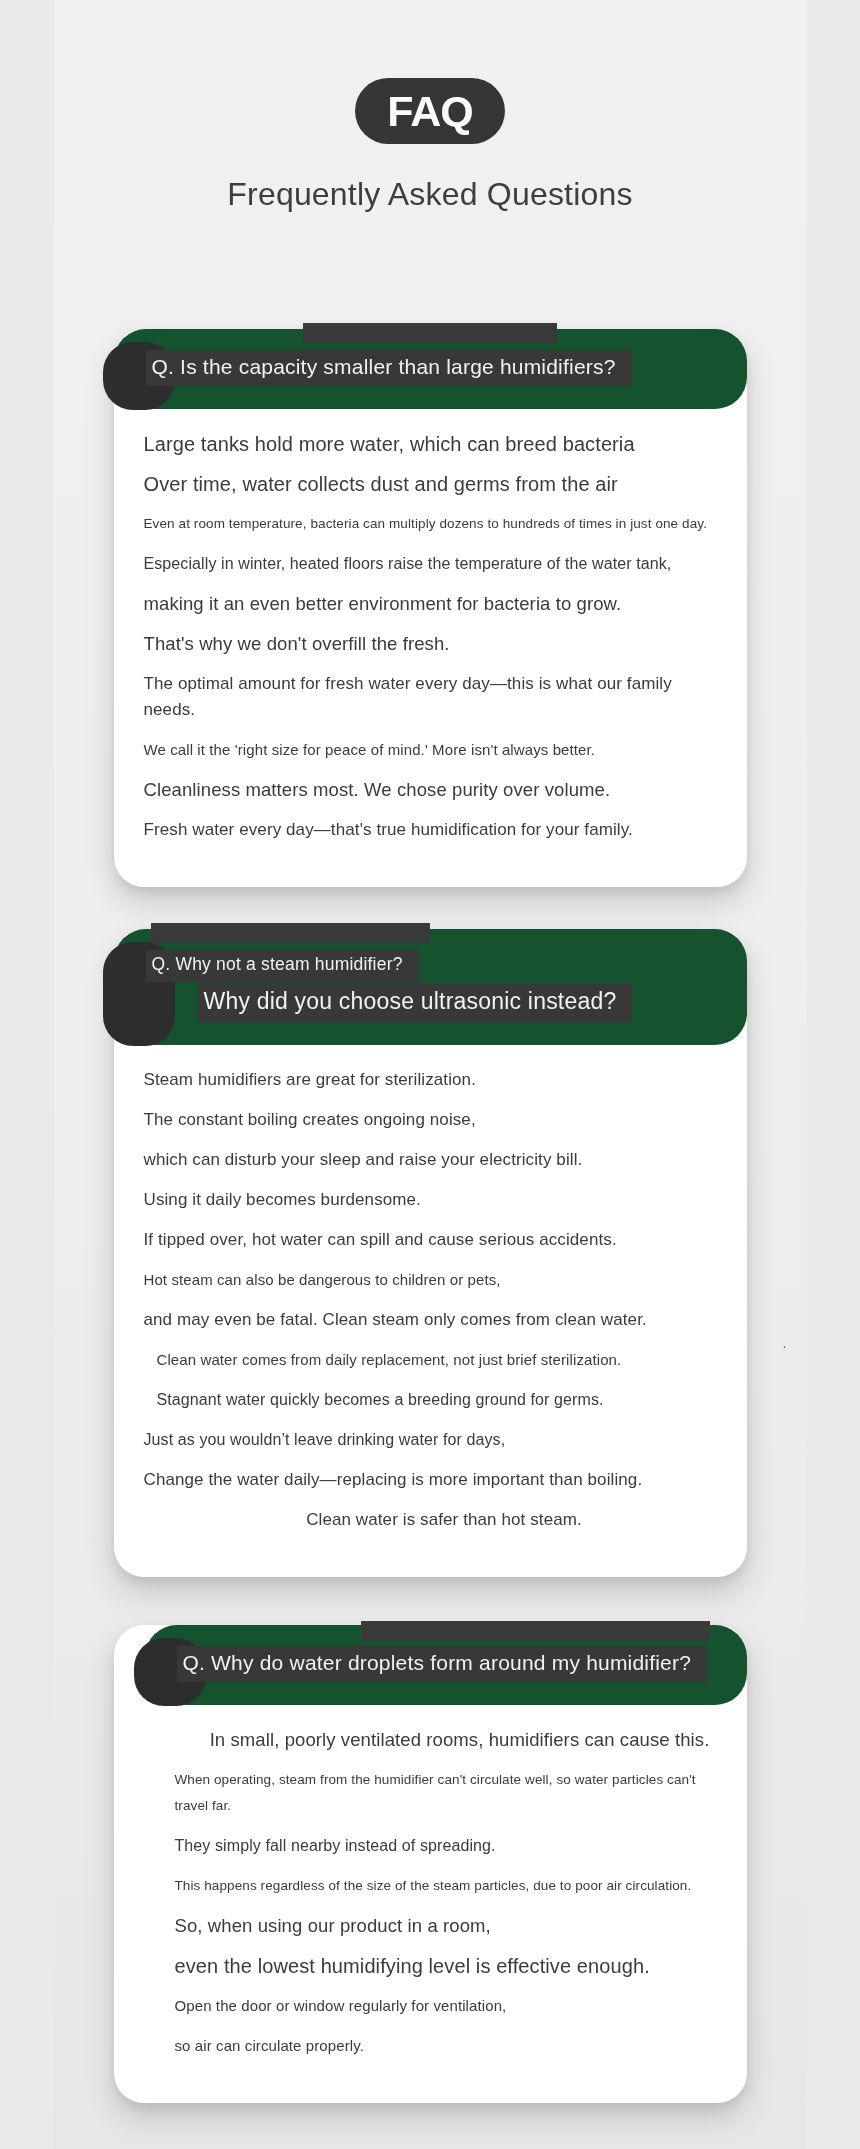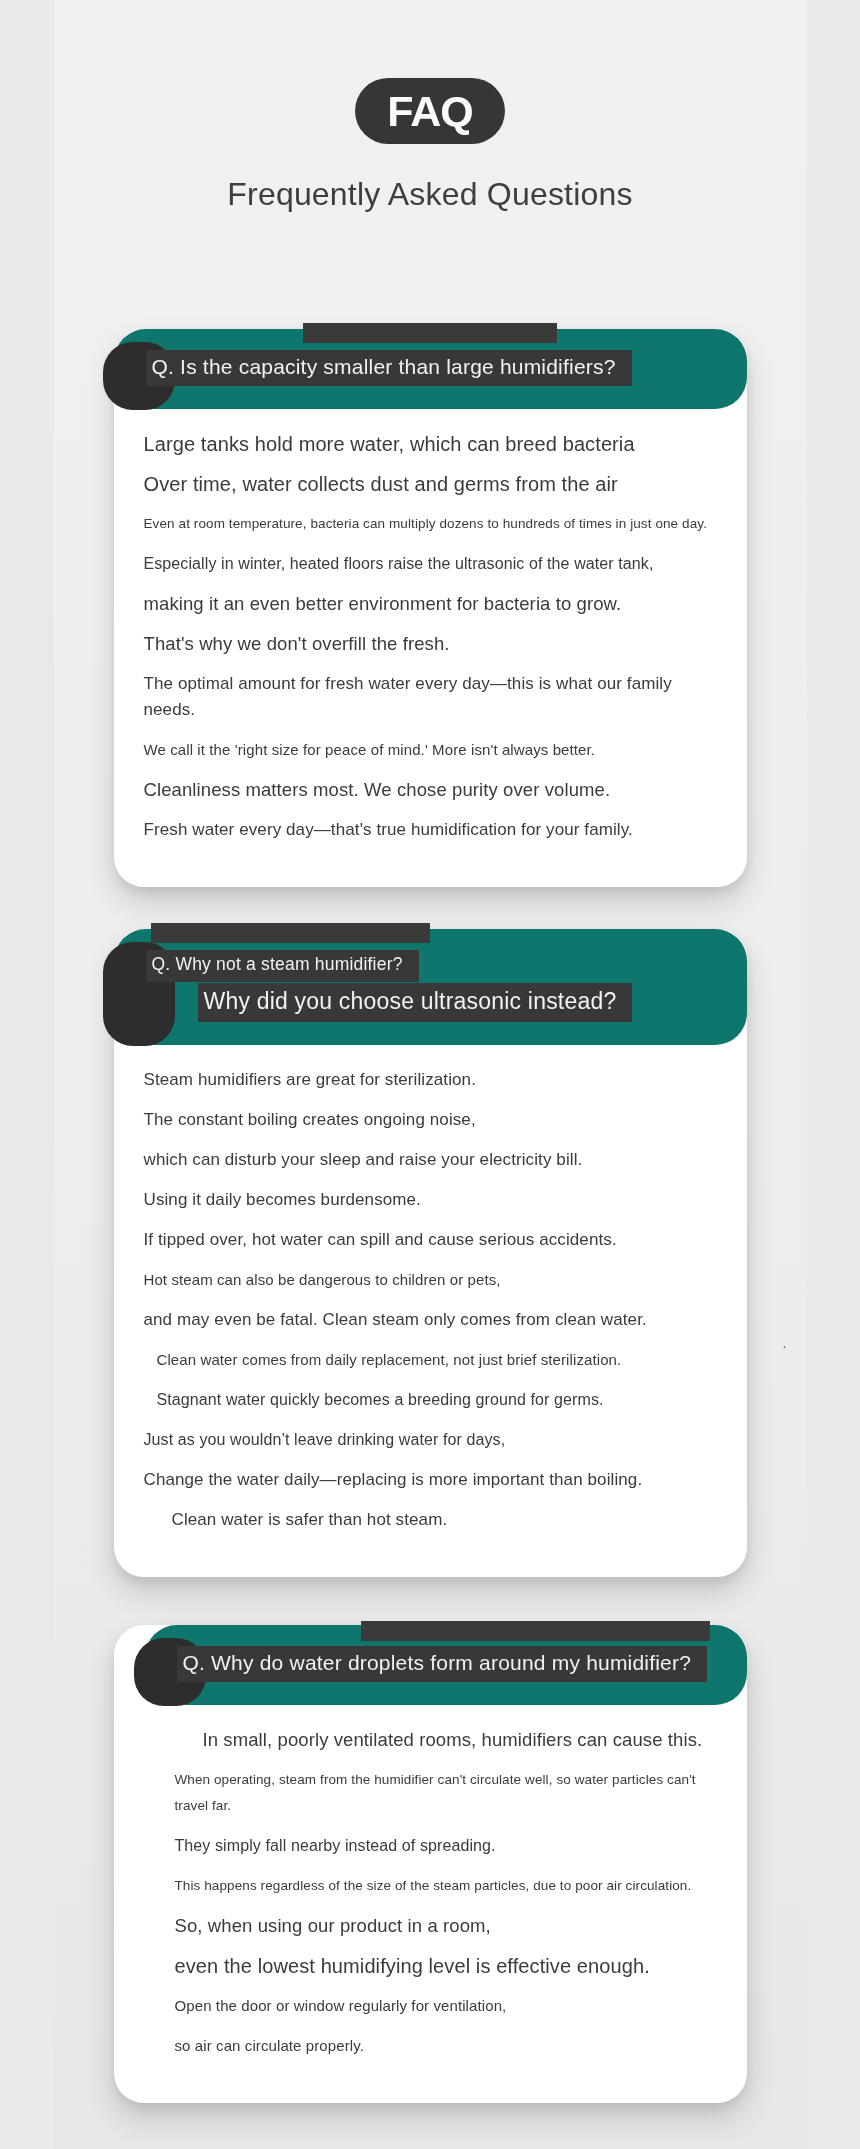--- a/index.html
+++ b/index.html
@@ -22,21 +22,21 @@
   
   .cards{padding:0 60px;}
   .card{
     position:relative;background:#ffffff;border-radius:30px;
     box-shadow:0 16px 30px rgba(0,0,0,0.15),0 5px 12px rgba(0,0,0,0.08);
   }
   .card:nth-child(1){margin-top:115px;}
   .card:nth-child(2){margin-top:42px;}
   .card:nth-child(3){margin-top:48px;padding-left:31px;}
   .qheader{
-    position:relative;background:#0f766e;border-radius:32px;
+    position:relative;background:#14532d;border-radius:32px;
     padding:20px 32px 22px 32px;z-index:1;
   }
   
   .qheader::before{
     content:"";position:absolute;z-index:-1;
     left:-11px;top:13px;width:72px;height:calc(100% - 12px);
     background:#2d2d2d;border-radius:30px;
   }
   
   .qheader::after{
@@ -56,42 +56,42 @@
   .fs-ql{font-size:23px;}
   .card-body{padding:22px 30px 30px 30px;}
   .aline{color:#3b3b3b;line-height:26px;margin-bottom:14px;letter-spacing:0.1px;}
   .fs-xs{font-size:13.5px;}
   .fs-sm{font-size:15px;}
   .fs-smd{font-size:16px;}
   .fs-md{font-size:17px;}
   .fs-lg{font-size:18.5px;}
   .fs-xl{font-size:20px;}
   .ind-1{padding-left:13px;}
-  .ind-2{padding-left:28px;}
+  .ind-2{padding-left:28px;text-align:center;}
   .stray-dot{
     position:absolute;left:729px;top:1336px;
     color:#555;font-size:14px;line-height:14px;
   }
 </style>
 </head>
 <body>
 
 <div class="page">
   <div class="badge">FAQ</div>
   <h1 class="title">Frequently Asked Questions</h1>
   <main class="cards" id="cards">
       <section class="card">
         <header class="qheader">
           <div class="qline-row"><span class="qline fs-qm">Q. Is the capacity smaller than large humidifiers?</span></div>
         </header>
         <div class="card-body">
           <div class="aline fs-xl">Large tanks hold more water, which can breed bacteria</div>
           <div class="aline fs-xl">Over time, water collects dust and germs from the air</div>
           <div class="aline fs-xs">Even at room temperature, bacteria can multiply dozens to hundreds of times in just one day.</div>
-          <div class="aline fs-smd">Especially in winter, heated floors raise the ultrasonic of the water tank,</div>
+          <div class="aline fs-smd">Especially in winter, heated floors raise the temperature of the water tank,</div>
           <div class="aline fs-lg">making it an even better environment for bacteria to grow.</div>
           <div class="aline fs-lg">That's why we don't overfill the fresh.</div>
           <div class="aline fs-md">The optimal amount for fresh water every day—this is what our family needs.</div>
           <div class="aline fs-sm">We call it the 'right size for peace of mind.' More isn't always better.</div>
           <div class="aline fs-lg">Cleanliness matters most. We chose purity over volume.</div>
           <div class="aline fs-md">Fresh water every day—that's true humidification for your family.</div>
         </div>
       </section>
       <section class="card">
         <header class="qheader">

